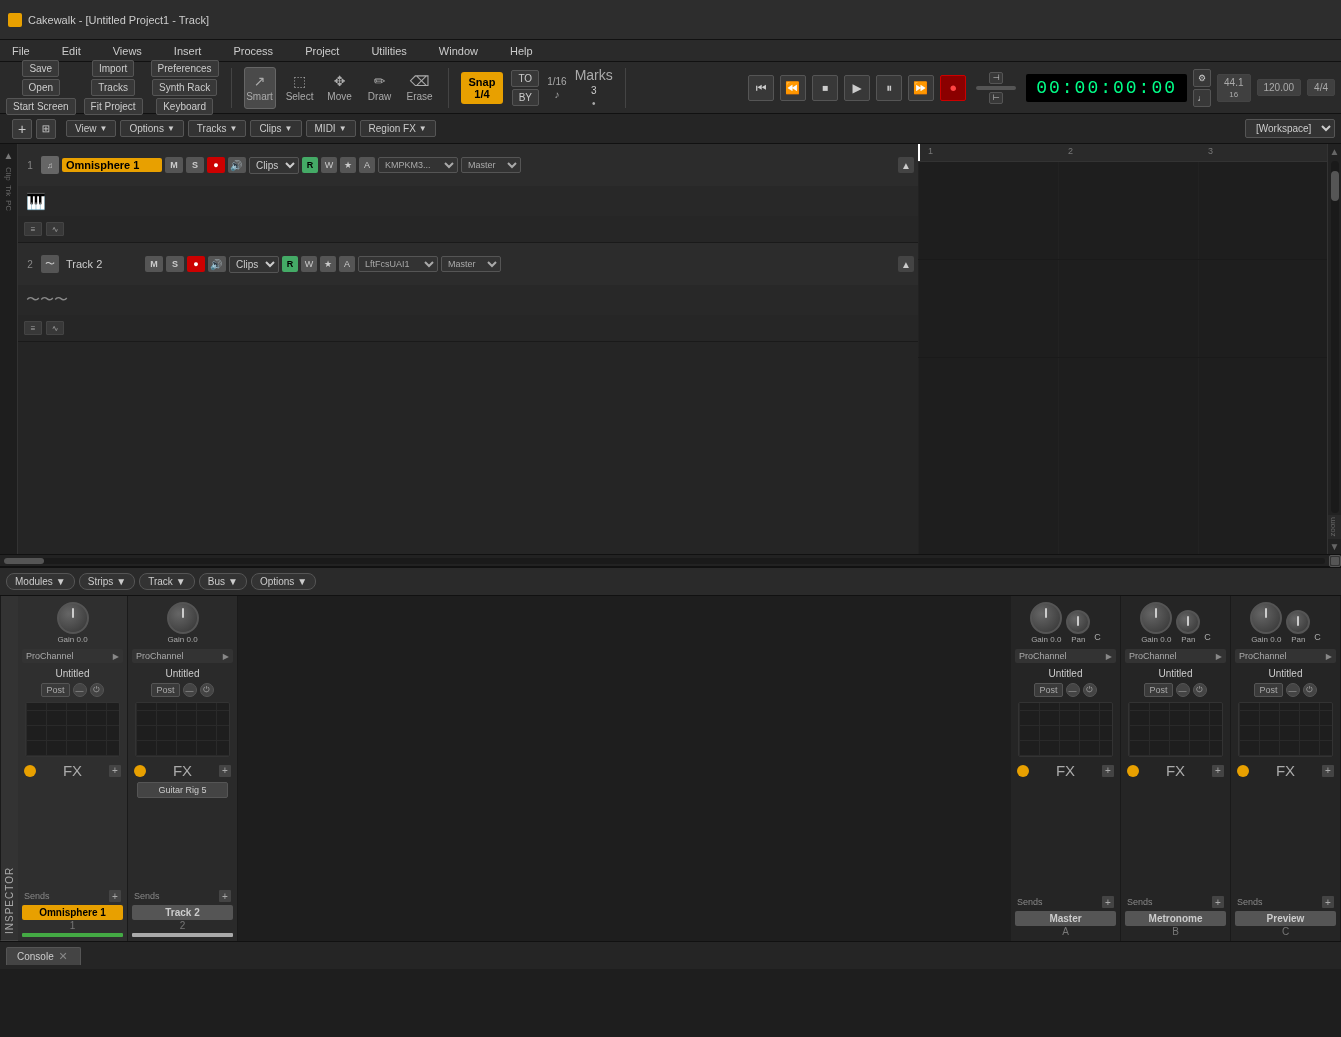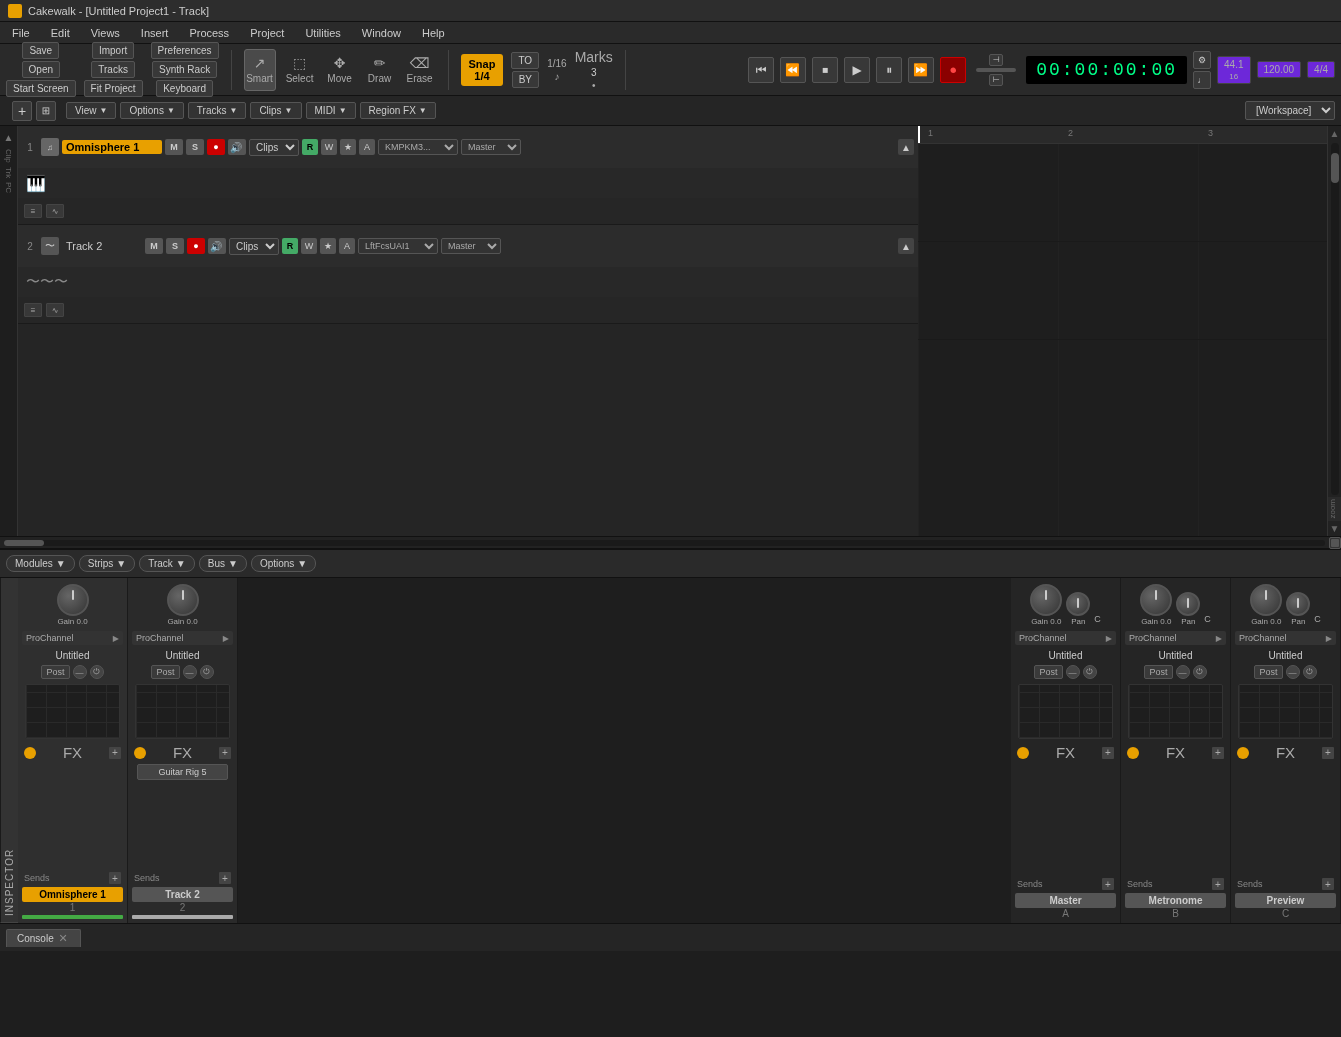--- a/index.html
+++ b/index.html
@@ -10,21 +10,21 @@
       color: #ccc;
       width: 1341px;
       height: 1037px;
       overflow: hidden;
       user-select: none;
     }
 
     
     #titlebar {
       background: #2d2d2d;
-      height: 22px;
+      height: 40px;
       display: flex;
       align-items: center;
       padding: 0 8px;
       font-size: 11px;
       color: #ccc;
       border-bottom: 1px solid #111;
     }
     #titlebar-icon {
       width: 14px; height: 14px;
       background: #e8a000;
@@ -34,21 +34,21 @@
     }
 
     
     #menubar {
       background: #2a2a2a;
       height: 22px;
       display: flex;
       align-items: center;
       padding: 0 4px;
       border-bottom: 1px solid #111;
-      gap: 5px;
+      gap: 16px;
     }
     .menu-item {
       padding: 2px 8px;
       font-size: 11px;
       color: #ccc;
       cursor: pointer;
       border-radius: 2px;
     }
 
     
@@ -139,21 +139,21 @@
     .time-display {
       background: #000;
       color: #00ff88;
       font-family: 'Courier New', monospace;
       font-size: 18px;
       padding: 4px 10px;
       border-radius: 2px;
       letter-spacing: 2px;
     }
     .meter-info {
-      background: #6d28d9;
+      background: #404040;
       border: 1px solid #444;
       color: #aaa;
       font-size: 10px;
       padding: 2px 6px;
       border-radius: 2px;
       text-align: center;
     }
 
     
     #tracks-header {

